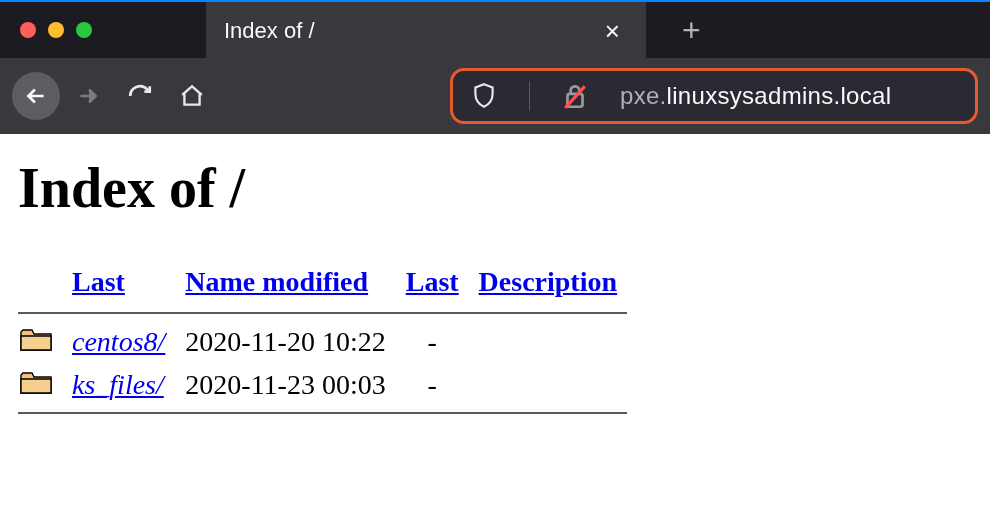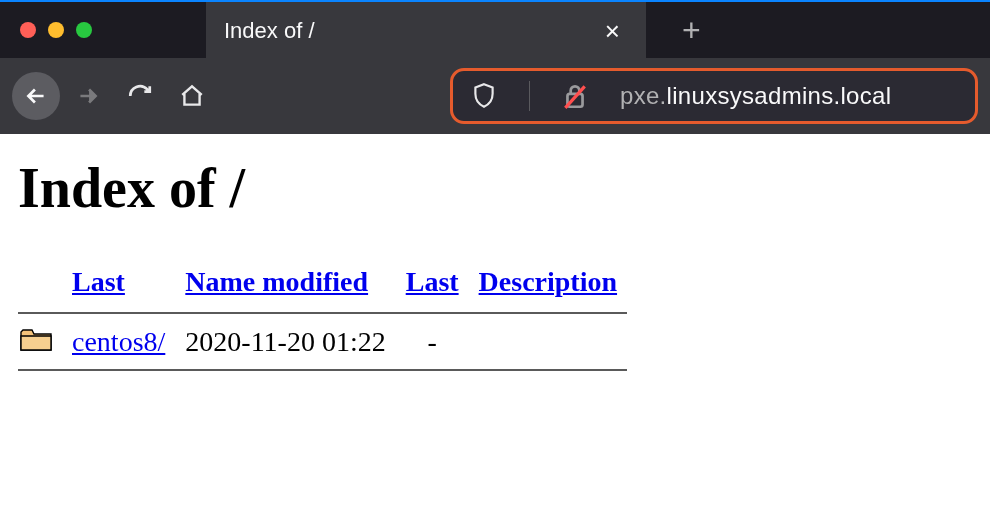--- a/index.html
+++ b/index.html
@@ -131,21 +131,21 @@
       padding: 4px 10px 8px 10px;
     }
     th a, td a {
       color: #0000ee;
       text-decoration: underline;
     }
     td {
       padding: 4px 10px;
       vertical-align: middle;
     }
-    td.name-cell { white-space: nowrap; }
+    td.name-cell { white-space: nowrap; font-style: italic; }
     td.size-cell { text-align: center; }
     .hr-row td {
       padding: 0;
     }
     .hr-line {
       height: 2px;
       background: #5a5a5a;
       margin: 6px 0;
     }
     .folder-icon {
@@ -236,25 +236,39 @@
     <tr>
       <td class="icon-col">
         <span class="folder-icon">
           <svg viewBox="0 0 32 26">
             <path d="M1 6 L1 24 L31 24 L31 8 L14 8 L12 4 L3 4 Z" fill="#f4c27a" stroke="#000" stroke-width="1.4"></path>
             <path d="M1 10 L31 10 L31 24 L1 24 Z" fill="#f6cf8f" stroke="#000" stroke-width="1.4"></path>
           </svg>
         </span>
       </td>
       <td class="name-cell"><a href="#">centos8/</a></td>
-      <td>2020-11-20 01:22</td>
+      <td>2020-11-20 10:22</td>
       <td class="size-cell">-</td>
       <td></td>
     </tr>
 
+    <tr>
+      <td class="icon-col">
+        <span class="folder-icon">
+          <svg viewBox="0 0 32 26">
+            <path d="M1 6 L1 24 L31 24 L31 8 L14 8 L12 4 L3 4 Z" fill="#f4c27a" stroke="#000" stroke-width="1.4"></path>
+            <path d="M1 10 L31 10 L31 24 L1 24 Z" fill="#f6cf8f" stroke="#000" stroke-width="1.4"></path>
+          </svg>
+        </span>
+      </td>
+      <td class="name-cell"><a href="#">ks_files/</a></td>
+      <td>2020-11-23 00:03</td>
+      <td class="size-cell">-</td>
+      <td></td>
+    </tr>
 
     <tr class="hr-row">
           <td colspan="5">
             <div class="hr-line"></div>
           </td>
         </tr>
   </tbody>
     </table>
 </div>
 

